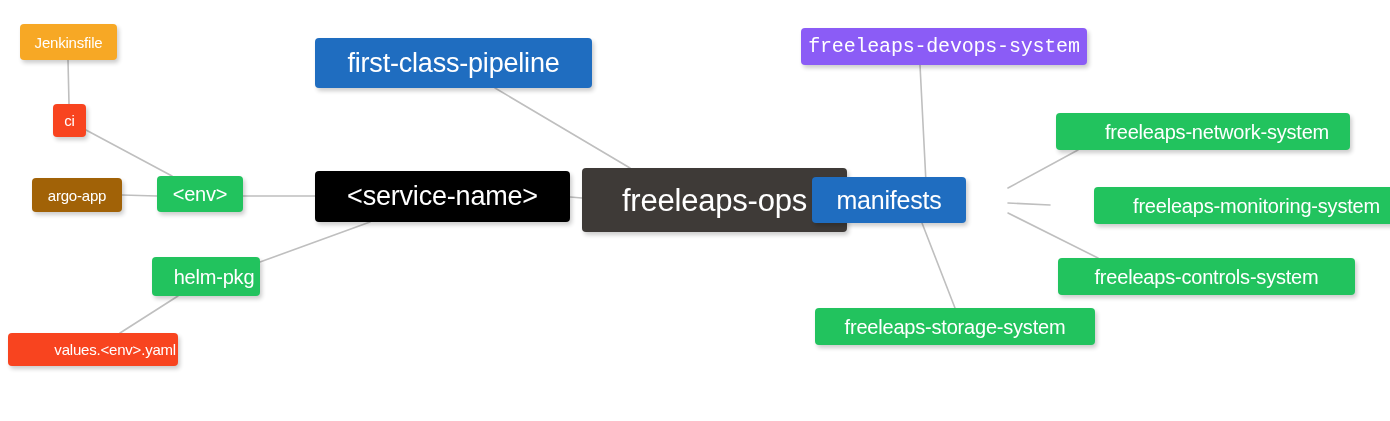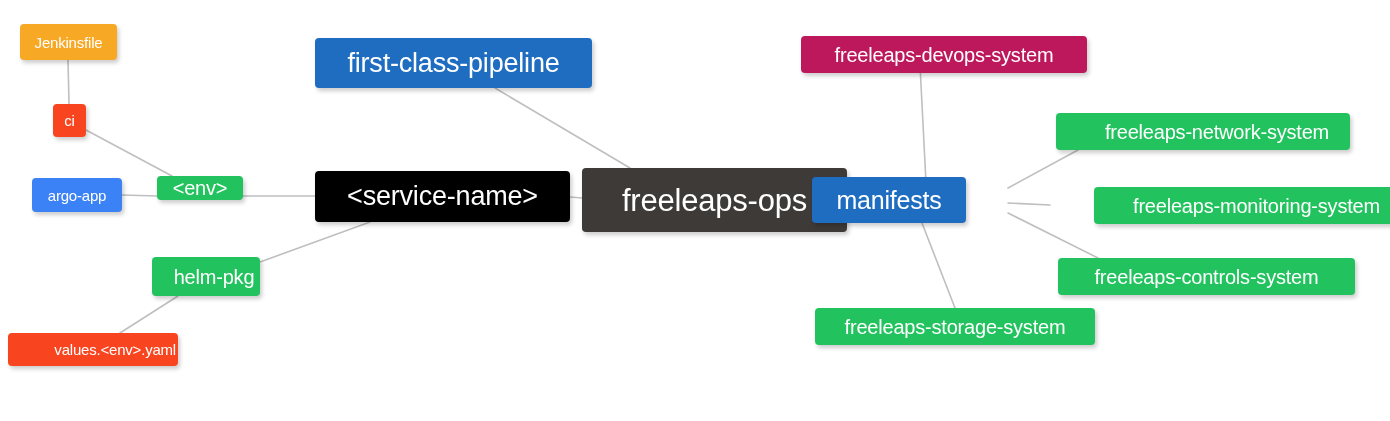--- a/index.html
+++ b/index.html
@@ -65,45 +65,45 @@
       <line x1="1008" y1="213" x2="1098" y2="258" stroke="#bfbfbf" stroke-width="1.6" stroke-linecap="round"></line>
       <line x1="922" y1="223" x2="955" y2="308" stroke="#bfbfbf" stroke-width="1.6" stroke-linecap="round"></line>
     </svg>
   <div id="node-layer">
       <div class="node" style="left: 20px; top: 24px; width: 97px; height: 36px; background: rgb(247, 168, 37); font-size: 15px;">
         <span>Jenkinsfile</span>
       </div>
       <div class="node" style="left: 53px; top: 104px; width: 33px; height: 33px; background: rgb(248, 68, 31); font-size: 15px;">
         <span>ci</span>
       </div>
-      <div class="node" style="left: 32px; top: 178px; width: 90px; height: 34px; background: #3b82f6; font-size: 15px;">
+      <div class="node" style="left: 32px; top: 178px; width: 90px; height: 34px; background: #a16207; font-size: 15px;">
         <span>argo-app</span>
       </div>
-      <div class="node" style="left: 157px; top: 176px; width: 86px; height: 24px; background: rgb(34, 195, 94); font-size: 20px;">
+      <div class="node" style="left: 157px; top: 176px; width: 86px; height: 36px; background: rgb(34, 195, 94); font-size: 20px;">
         <span>&lt;env&gt;</span>
       </div>
       <div class="node" style="left: 152px; top: 257px; width: 108px; height: 39px; background: rgb(34, 195, 94); font-size: 20px; padding-left: 16px;">
         <span>helm-pkg</span>
       </div>
       <div class="node" style="left: 8px; top: 333px; width: 170px; height: 33px; background: rgb(248, 68, 31); font-size: 15px; justify-content: flex-end;">
         <span>values.&lt;env&gt;.yaml</span>
       </div>
       <div class="node" style="left: 315px; top: 38px; width: 277px; height: 50px; background: rgb(31, 109, 192); font-size: 27px;">
         <span>first-class-pipeline</span>
       </div>
       <div class="node" style="left: 315px; top: 171px; width: 255px; height: 51px; background: #000000; font-size: 27px;">
         <span>&lt;service-name&gt;</span>
       </div>
       <div class="node" style="left: 582px; top: 168px; width: 265px; height: 64px; background: rgb(62, 58, 55); font-size: 31px;">
         <span>freeleaps-ops</span>
       </div>
       <div class="node" style="left: 812px; top: 177px; width: 154px; height: 46px; background: rgb(31, 109, 192); font-size: 25px;">
         <span>manifests</span>
       </div>
-      <div class="node" style="left: 801px; top: 36px; width: 286px; height: 37px; background: #be185d; font-size: 20px;">
+      <div class="node" style="left: 801px; top: 28px; width: 286px; height: 37px; background: #8b5cf6; font-size: 20px; font-family: Liberation Mono, monospace;">
         <span>freeleaps-devops-system</span>
       </div>
       <div class="node" style="left: 1056px; top: 113px; width: 294px; height: 37px; background: rgb(34, 195, 94); font-size: 20px; padding-left: 28px;">
         <span>freeleaps-network-system</span>
       </div>
       <div class="node" style="left: 1050px; top: 187px; width: 325px; height: 37px; background: rgb(34, 195, 94); font-size: 20px; margin-left: 44px;">
         <span>freeleaps-monitoring-system</span>
       </div>
       <div class="node" style="left: 1058px; top: 258px; width: 297px; height: 37px; background: rgb(34, 195, 94); font-size: 20px;">
         <span>freeleaps-controls-system</span>

